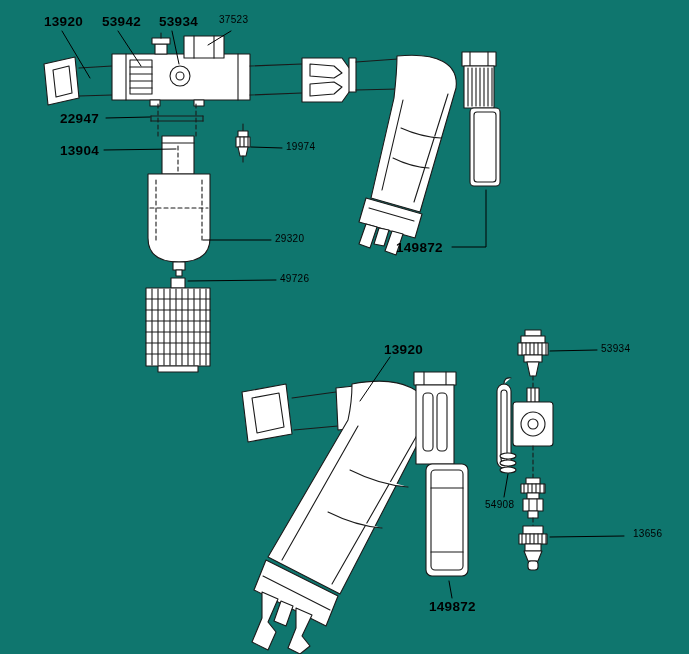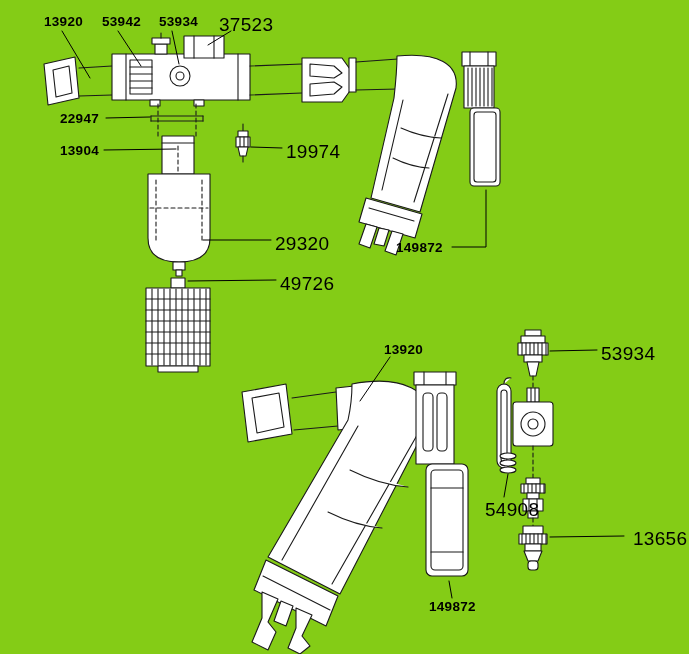--- a/index.html
+++ b/index.html
@@ -1,22 +1,22 @@
 <!DOCTYPE html>
 <html><head>
 <meta charset="utf-8">
 <style>
   html,body{margin:0;padding:0;background:#ffffff;}
   .stage{
-    position:relative;width:689px;height:654px;background:#84cc16;
+    position:relative;width:689px;height:654px;background:#0f766e;
     font-family:"Liberation Sans",sans-serif;overflow:hidden;
   }
   .stage svg{position:absolute;left:0;top:0;}
   .lbl{
-    position:absolute;font-size:19px;color:#000;white-space:nowrap;
+    position:absolute;font-size:10px;color:#000;white-space:nowrap;
     letter-spacing:.3px;line-height:1;
   }
   .lbl.b{font-weight:bold;font-size:13.5px;}
 </style>
 </head>
 <body>
 
 <div class="stage">
 
 <svg width="689" height="654" viewBox="0 0 689 654" xmlns="http://www.w3.org/2000/svg">

